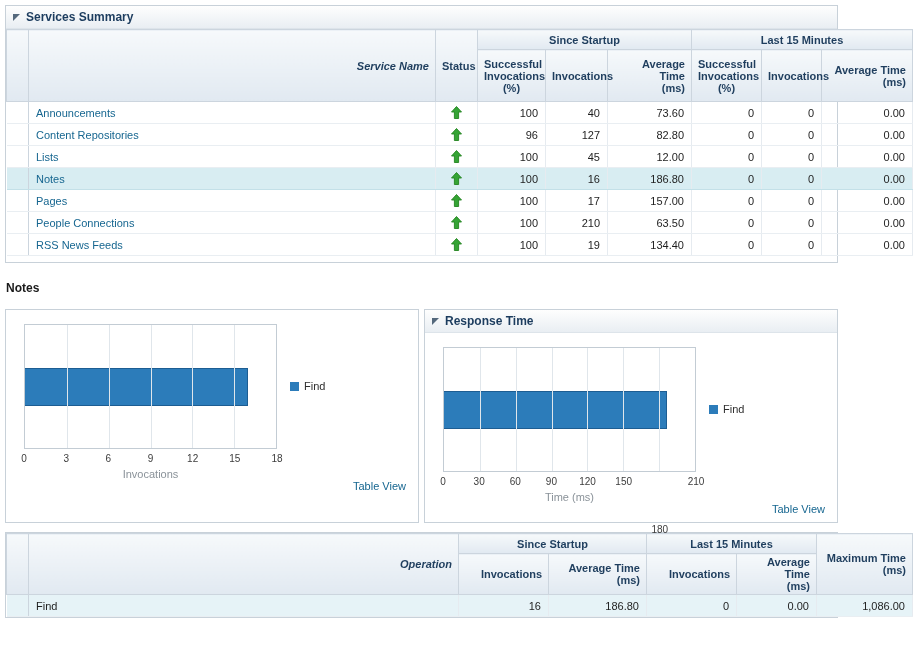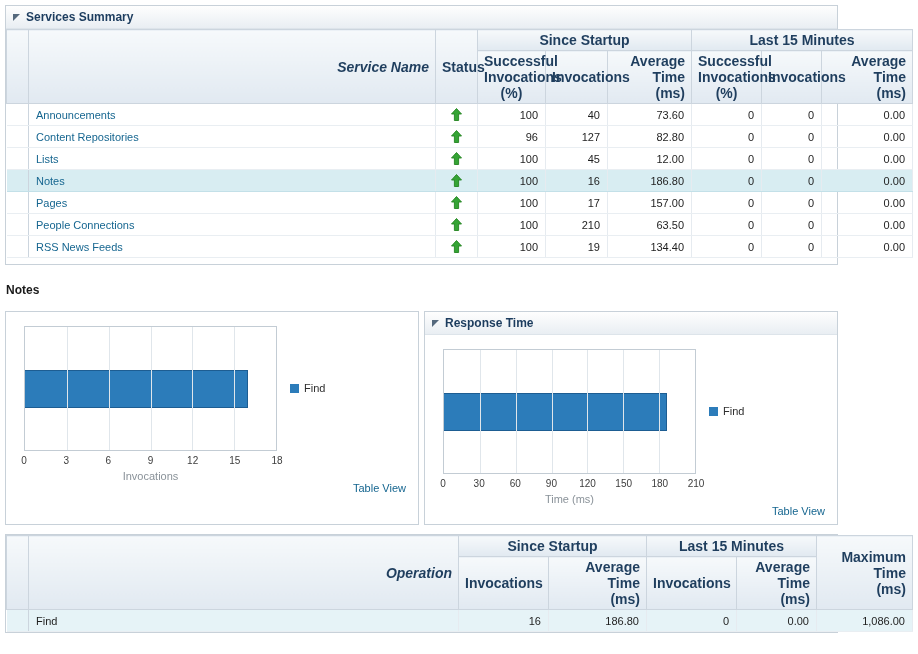--- a/index.html
+++ b/index.html
@@ -9,21 +9,21 @@
 
   .panel { border:1px solid #c8d1d9; background:#fff; }
   .panel-header { height:23px; display:flex; align-items:center; gap:6px; padding:0 7px;
     background:linear-gradient(#fefefe,#e9eef3); border-bottom:1px solid #dde4ea; }
   .panel-title { font-weight:bold; font-size:12px; color:#1c3c5e; }
   .disclosure { width:0; height:0; border-top:7px solid #54687c; border-right:7px solid transparent; cursor:pointer; }
 
   
   table.data-table { width:100%; border-collapse:collapse; table-layout:fixed; }
   .data-table th { background:linear-gradient(#f6f9fb,#e1e9f1); color:#1f3e5e; font-weight:bold;
-    border:1px solid #ccd5de; padding:2px 6px; font-size:14px; white-space:pre-line; vertical-align:middle; }
+    border:1px solid #ccd5de; padding:2px 6px; font-size:11px; white-space:pre-line; vertical-align:middle; }
   .data-table th.th-group { text-align:center; height:20px; }
   .data-table th.th-left { text-align:right;font-style:italic; }
   .data-table th.th-right { text-align:right; }
   .data-table th.th-center { text-align:center; }
   .services th.sub { height:52px; }
   .operations th.sub { height:40px; }
   .data-table td { height:22px; padding:0 7px; vertical-align:middle;
     border-bottom:1px solid #e9eef2; border-right:1px solid #e6ebf0; }
   .data-table td.stub { border-right:1px solid #ccd5de; }
   .data-table td.num { text-align:right; }
@@ -259,21 +259,21 @@
             <div class="gridline" style="left: 71.4286%;"></div>
             <div class="gridline" style="left: 85.7143%;"></div>
           </div>
         <div class="x-ticks">
             <span class="tick" style="left: 0%;">0</span>
             <span class="tick" style="left: 14.2857%;">30</span>
             <span class="tick" style="left: 28.5714%;">60</span>
             <span class="tick" style="left: 42.8571%;">90</span>
             <span class="tick" style="left: 57.1429%;">120</span>
             <span class="tick" style="left: 71.4286%;">150</span>
-            <span class="tick" style="left: 85.7143%;">180</span>
+            <span class="tick" style="left: 85.7143%; margin-top: 48px;">180</span>
             <span class="tick" style="left: 100%;">210</span>
           </div>
         <div class="x-label">Time (ms)</div>
         <div class="legend">
           <span class="legend-swatch" style="background: rgb(44, 124, 186);"></span>
           <span class="legend-label">Find</span>
         </div>
         <a class="table-view-link">Table View</a>
       </div>
     </section>

